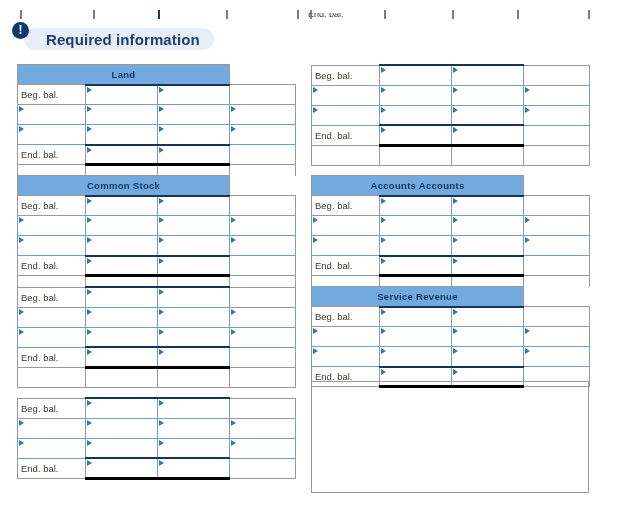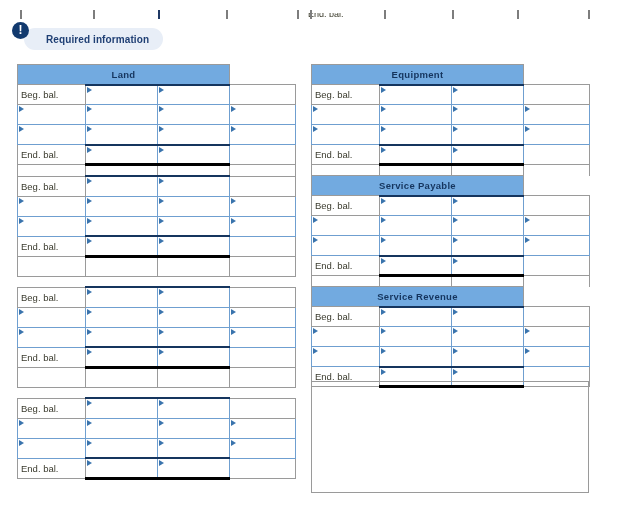--- a/index.html
+++ b/index.html
@@ -60,21 +60,21 @@
     position: absolute;
     left: 12px; top: 0;
     height: 22px;
     background: #e8eef7;
     border-radius: 11px;
     padding: 0 14px 0 22px;
     display: flex;
     align-items: center;
   }
   #req-badge .pill-label {
-    font-size: 10px;
+    font-size: 15px;
     font-weight: bold;
     color: #1f3f74;
     white-space: nowrap;
     letter-spacing: 0.1px;
   }
   #req-badge .excl-circle {
     position: absolute;
     left: 0; top: -6px;
     width: 17px; height: 17px;
     border-radius: 50%;
@@ -275,20 +275,24 @@
     </table>
 
   <table class="acct" style="left:17px; top:175px; width:278px;">
     <colgroup>
         <col style="width:68px">
         <col style="width:72px">
         <col style="width:72px">
         <col style="width:66px">
       </colgroup>
     <tbody>
+        <tr>
+      <td class="hdr-cell" colspan="3">Common Stock</td>
+      <td class="noborder"></td>
+    </tr>
     <tr>
       <td class="lbl">Beg. bal.</td>
       <td class="inp thick-top">
             <span class="arrow"></span>
             <input class="field" type="text" style="">
           </td>
       <td class="inp thick-top">
             <span class="arrow"></span>
             <input class="field" type="text" style="">
           </td>
@@ -493,110 +497,106 @@
       <td class="inp thick-top thick-bottom">
             <span class="arrow"></span>
             <input class="field" type="text" style="">
           </td>
       <td class="blank"></td>
     </tr>
   </tbody>
     </table>
 
   <table class="acct" style="left:311px; top:64px; width:278px;">
+    <colgroup>
+        <col style="width:68px">
+        <col style="width:72px">
+        <col style="width:72px">
+        <col style="width:66px">
+      </colgroup>
+    <tbody>
+    <tr>
+      <td class="lbl">Beg. bal.</td>
+      <td class="inp thick-top">
+            <span class="arrow"></span>
+            <input class="field" type="text" style="">
+          </td>
+      <td class="inp thick-top">
+            <span class="arrow"></span>
+            <input class="field" type="text" style="">
+          </td>
+      <td class="blank"></td>
+    </tr>
+    <tr class="rowshade">
+      <td class="inp">
+            <span class="arrow"></span>
+            <input class="field" type="text" style="">
+          </td>
+      <td class="inp">
+            <span class="arrow"></span>
+            <input class="field" type="text" style="">
+          </td>
+      <td class="inp">
+            <span class="arrow"></span>
+            <input class="field" type="text" style="">
+          </td>
+      <td class="inp">
+            <span class="arrow"></span>
+            <input class="field" type="text" style="">
+          </td>
+    </tr>
+    <tr class="rowshade">
+      <td class="inp">
+            <span class="arrow"></span>
+            <input class="field" type="text" style="">
+          </td>
+      <td class="inp">
+            <span class="arrow"></span>
+            <input class="field" type="text" style="">
+          </td>
+      <td class="inp">
+            <span class="arrow"></span>
+            <input class="field" type="text" style="">
+          </td>
+      <td class="inp">
+            <span class="arrow"></span>
+            <input class="field" type="text" style="">
+          </td>
+    </tr>
+    <tr>
+      <td class="lbl">End. bal.</td>
+      <td class="inp thick-top thick-bottom">
+            <span class="arrow"></span>
+            <input class="field" type="text" style="">
+          </td>
+      <td class="inp thick-top thick-bottom">
+            <span class="arrow"></span>
+            <input class="field" type="text" style="">
+          </td>
+      <td class="blank"></td>
+    </tr>
+    <tr>
+      <td class="blank"></td>
+          <td class="blank"></td>
+          <td class="blank"></td>
+          <td class="blank"></td>
+    </tr>
+  </tbody>
+    </table>
+
+  <table class="acct" style="left:311px; top:175px; width:278px;">
     <colgroup>
         <col style="width:68px">
         <col style="width:72px">
         <col style="width:72px">
         <col style="width:66px">
       </colgroup>
     <tbody>
         <tr>
-      <td class="hdr-cell" colspan="3">Equipment</td>
-      <td class="noborder"></td>
-    </tr>
-    <tr>
-      <td class="lbl">Beg. bal.</td>
-      <td class="inp thick-top">
-            <span class="arrow"></span>
-            <input class="field" type="text" style="">
-          </td>
-      <td class="inp thick-top">
-            <span class="arrow"></span>
-            <input class="field" type="text" style="">
-          </td>
-      <td class="blank"></td>
-    </tr>
-    <tr class="rowshade">
-      <td class="inp">
-            <span class="arrow"></span>
-            <input class="field" type="text" style="">
-          </td>
-      <td class="inp">
-            <span class="arrow"></span>
-            <input class="field" type="text" style="">
-          </td>
-      <td class="inp">
-            <span class="arrow"></span>
-            <input class="field" type="text" style="">
-          </td>
-      <td class="inp">
-            <span class="arrow"></span>
-            <input class="field" type="text" style="">
-          </td>
-    </tr>
-    <tr class="rowshade">
-      <td class="inp">
-            <span class="arrow"></span>
-            <input class="field" type="text" style="">
-          </td>
-      <td class="inp">
-            <span class="arrow"></span>
-            <input class="field" type="text" style="">
-          </td>
-      <td class="inp">
-            <span class="arrow"></span>
-            <input class="field" type="text" style="">
-          </td>
-      <td class="inp">
-            <span class="arrow"></span>
-            <input class="field" type="text" style="">
-          </td>
-    </tr>
-    <tr>
-      <td class="lbl">End. bal.</td>
-      <td class="inp thick-top thick-bottom">
-            <span class="arrow"></span>
-            <input class="field" type="text" style="">
-          </td>
-      <td class="inp thick-top thick-bottom">
-            <span class="arrow"></span>
-            <input class="field" type="text" style="">
-          </td>
-      <td class="blank"></td>
-    </tr>
-    <tr>
-      <td class="blank"></td>
-          <td class="blank"></td>
-          <td class="blank"></td>
-          <td class="blank"></td>
-    </tr>
-  </tbody>
-    </table>
-
-  <table class="acct" style="left:311px; top:175px; width:278px;">
-    <colgroup>
-        <col style="width:68px">
-        <col style="width:72px">
-        <col style="width:72px">
-        <col style="width:66px">
-      </colgroup>
-    <tbody>
-        <tr>
-      <td class="hdr-cell" colspan="3">Service Payable</td>
+      <td class="hdr-cell" colspan="3">Accounts Accounts</td>
       <td class="noborder"></td>
     </tr>
     <tr>
       <td class="lbl">Beg. bal.</td>
       <td class="inp thick-top">
             <span class="arrow"></span>
             <input class="field" type="text" style="">
           </td>
       <td class="inp thick-top">
             <span class="arrow"></span>

